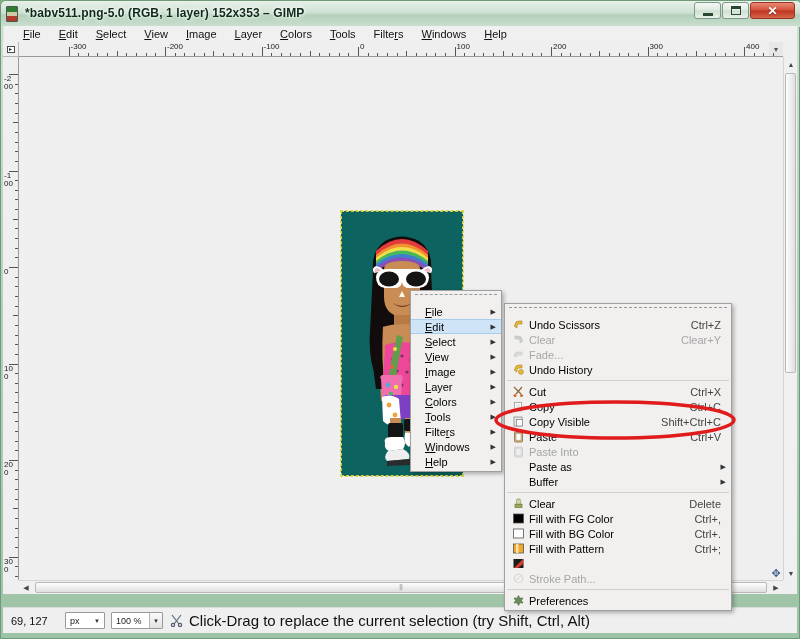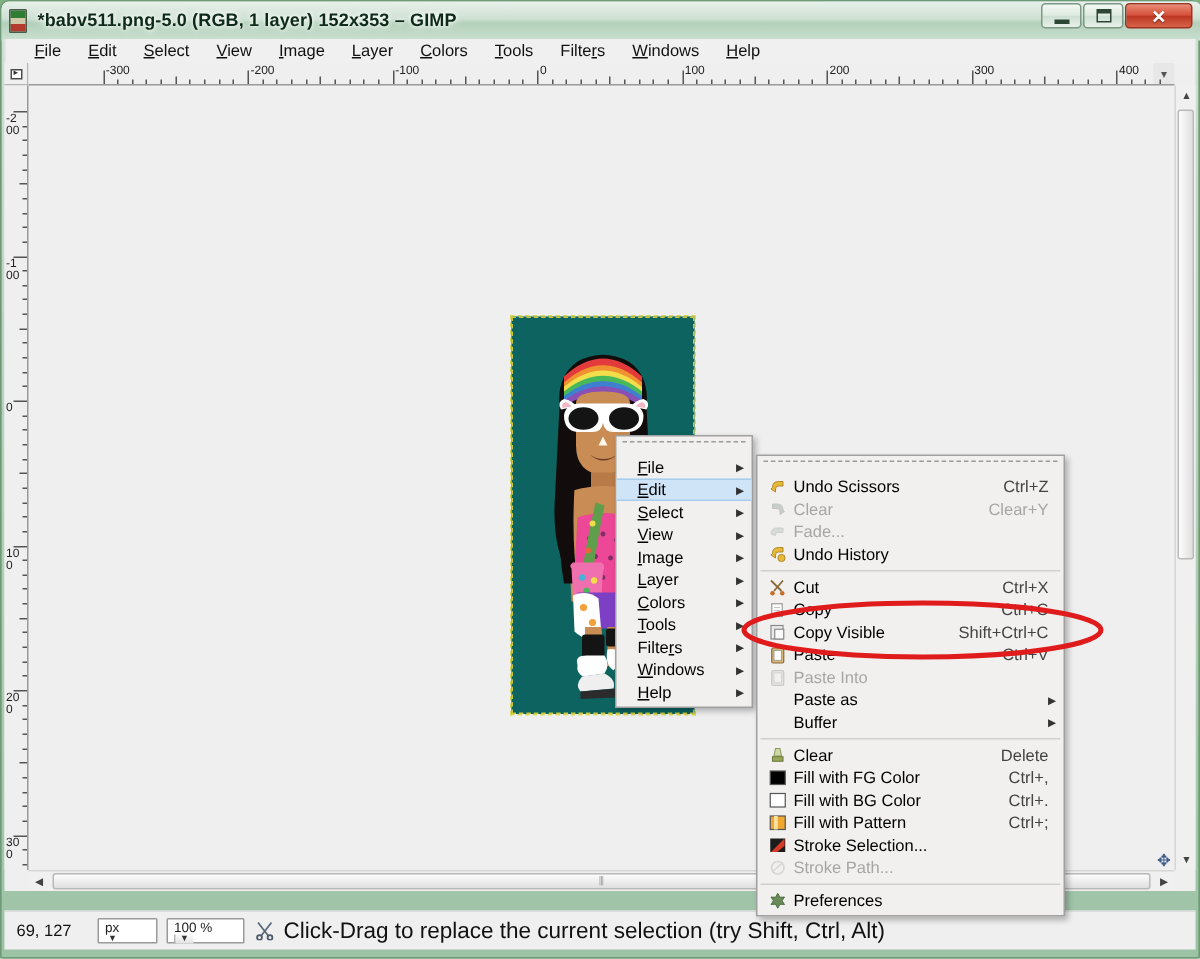--- a/index.html
+++ b/index.html
@@ -182,23 +182,22 @@
   
   .statusbar {
     position:absolute; left:3px; top:607px; width:794px; height:26px;
     background:#f0efef; display:flex; align-items:center; gap:6px;
     padding-left:8px; border-top:1px solid #dcdcdc;
     z-index:3;
   }
   .pos { font-size:11px; color:#111; min-width:48px; }
   .unit-combo, .zoom-combo {
     height:17px; border:1px solid #9a9a9a; background:#fff;
-    display:flex; font-size:9px; color:#222;
+    display:flex; align-items:center; font-size:9px; color:#222;
     border-radius:1px;
-    flex-direction:column;
   }
   .unit-combo { width:40px; padding-left:4px; justify-content:space-between; padding-right:2px; }
   .zoom-combo { width:52px; padding-left:4px; justify-content:space-between; padding-right:0px; }
   .zoom-combo .val { font-size:9px; }
   .combo-arrow {
     width:13px; height:15px; background:linear-gradient(180deg,#fafafa,#e2e2e2);
     border-left:1px solid #b5b5b5; display:flex;align-items:center;justify-content:center;
     font-size:6px; color:#333;
   }
   .unit-combo .combo-arrow { border-left:none; background:none; width:10px; }
@@ -227,21 +226,21 @@
   .mrow .maccel { color:#444; padding:0 10px 0 20px; font-size:11px; }
   .mrow .marrow { position:absolute; right:5px; font-size:7px; color:#333; }
   .mrow.disabled .mlabel, .mrow.disabled .maccel { color:#a6a6a6; }
   .msep { height:1px; background:#d2d0ce; margin:3px 2px; }
 
   
   #root-menu { left:410px; top:290px; width:92px; }
   #root-menu .mrow { padding-left:12px; height:15px; }
 
   
-  #edit-menu { left:504px; top:303px; width:206px; }
+  #edit-menu { left:504px; top:303px; width:228px; }
 
   
   .annot {
     position:absolute; left:492px; top:398px; width:246px; height:44px;
     z-index:40; pointer-events:none;
   }
 </style>
 </head>
 <body>
 
@@ -728,21 +727,20 @@
         <span class="mlabel">Fill with Pattern</span>
         <span class="maccel">Ctrl+;</span>
       </div>
       <div class="mrow">
         <span class="mico">
           <svg width="13" height="13" viewBox="0 0 13 13">
             <rect x="1.5" y="2" width="10" height="9" fill="#1c1c1c"></rect>
             <path d="M2 11 L11 2 L11 7 L6 11 Z" fill="#d83a2a"></path>
           </svg>
         </span>
-        <span class="mlabel">Stroke Selection...</span>
       </div>
       <div class="mrow disabled">
         <span class="mico" style="opacity: 0.45;">
           <svg width="13" height="13" viewBox="0 0 13 13">
             <circle cx="6.5" cy="6.5" r="4.2" fill="none" stroke="#b5b5b5" stroke-width="1.1"></circle>
             <path d="M3 9 L10 3" stroke="#b5b5b5" stroke-width="1"></path>
           </svg>
         </span>
         <span class="mlabel">Stroke Path...</span>
       </div>

